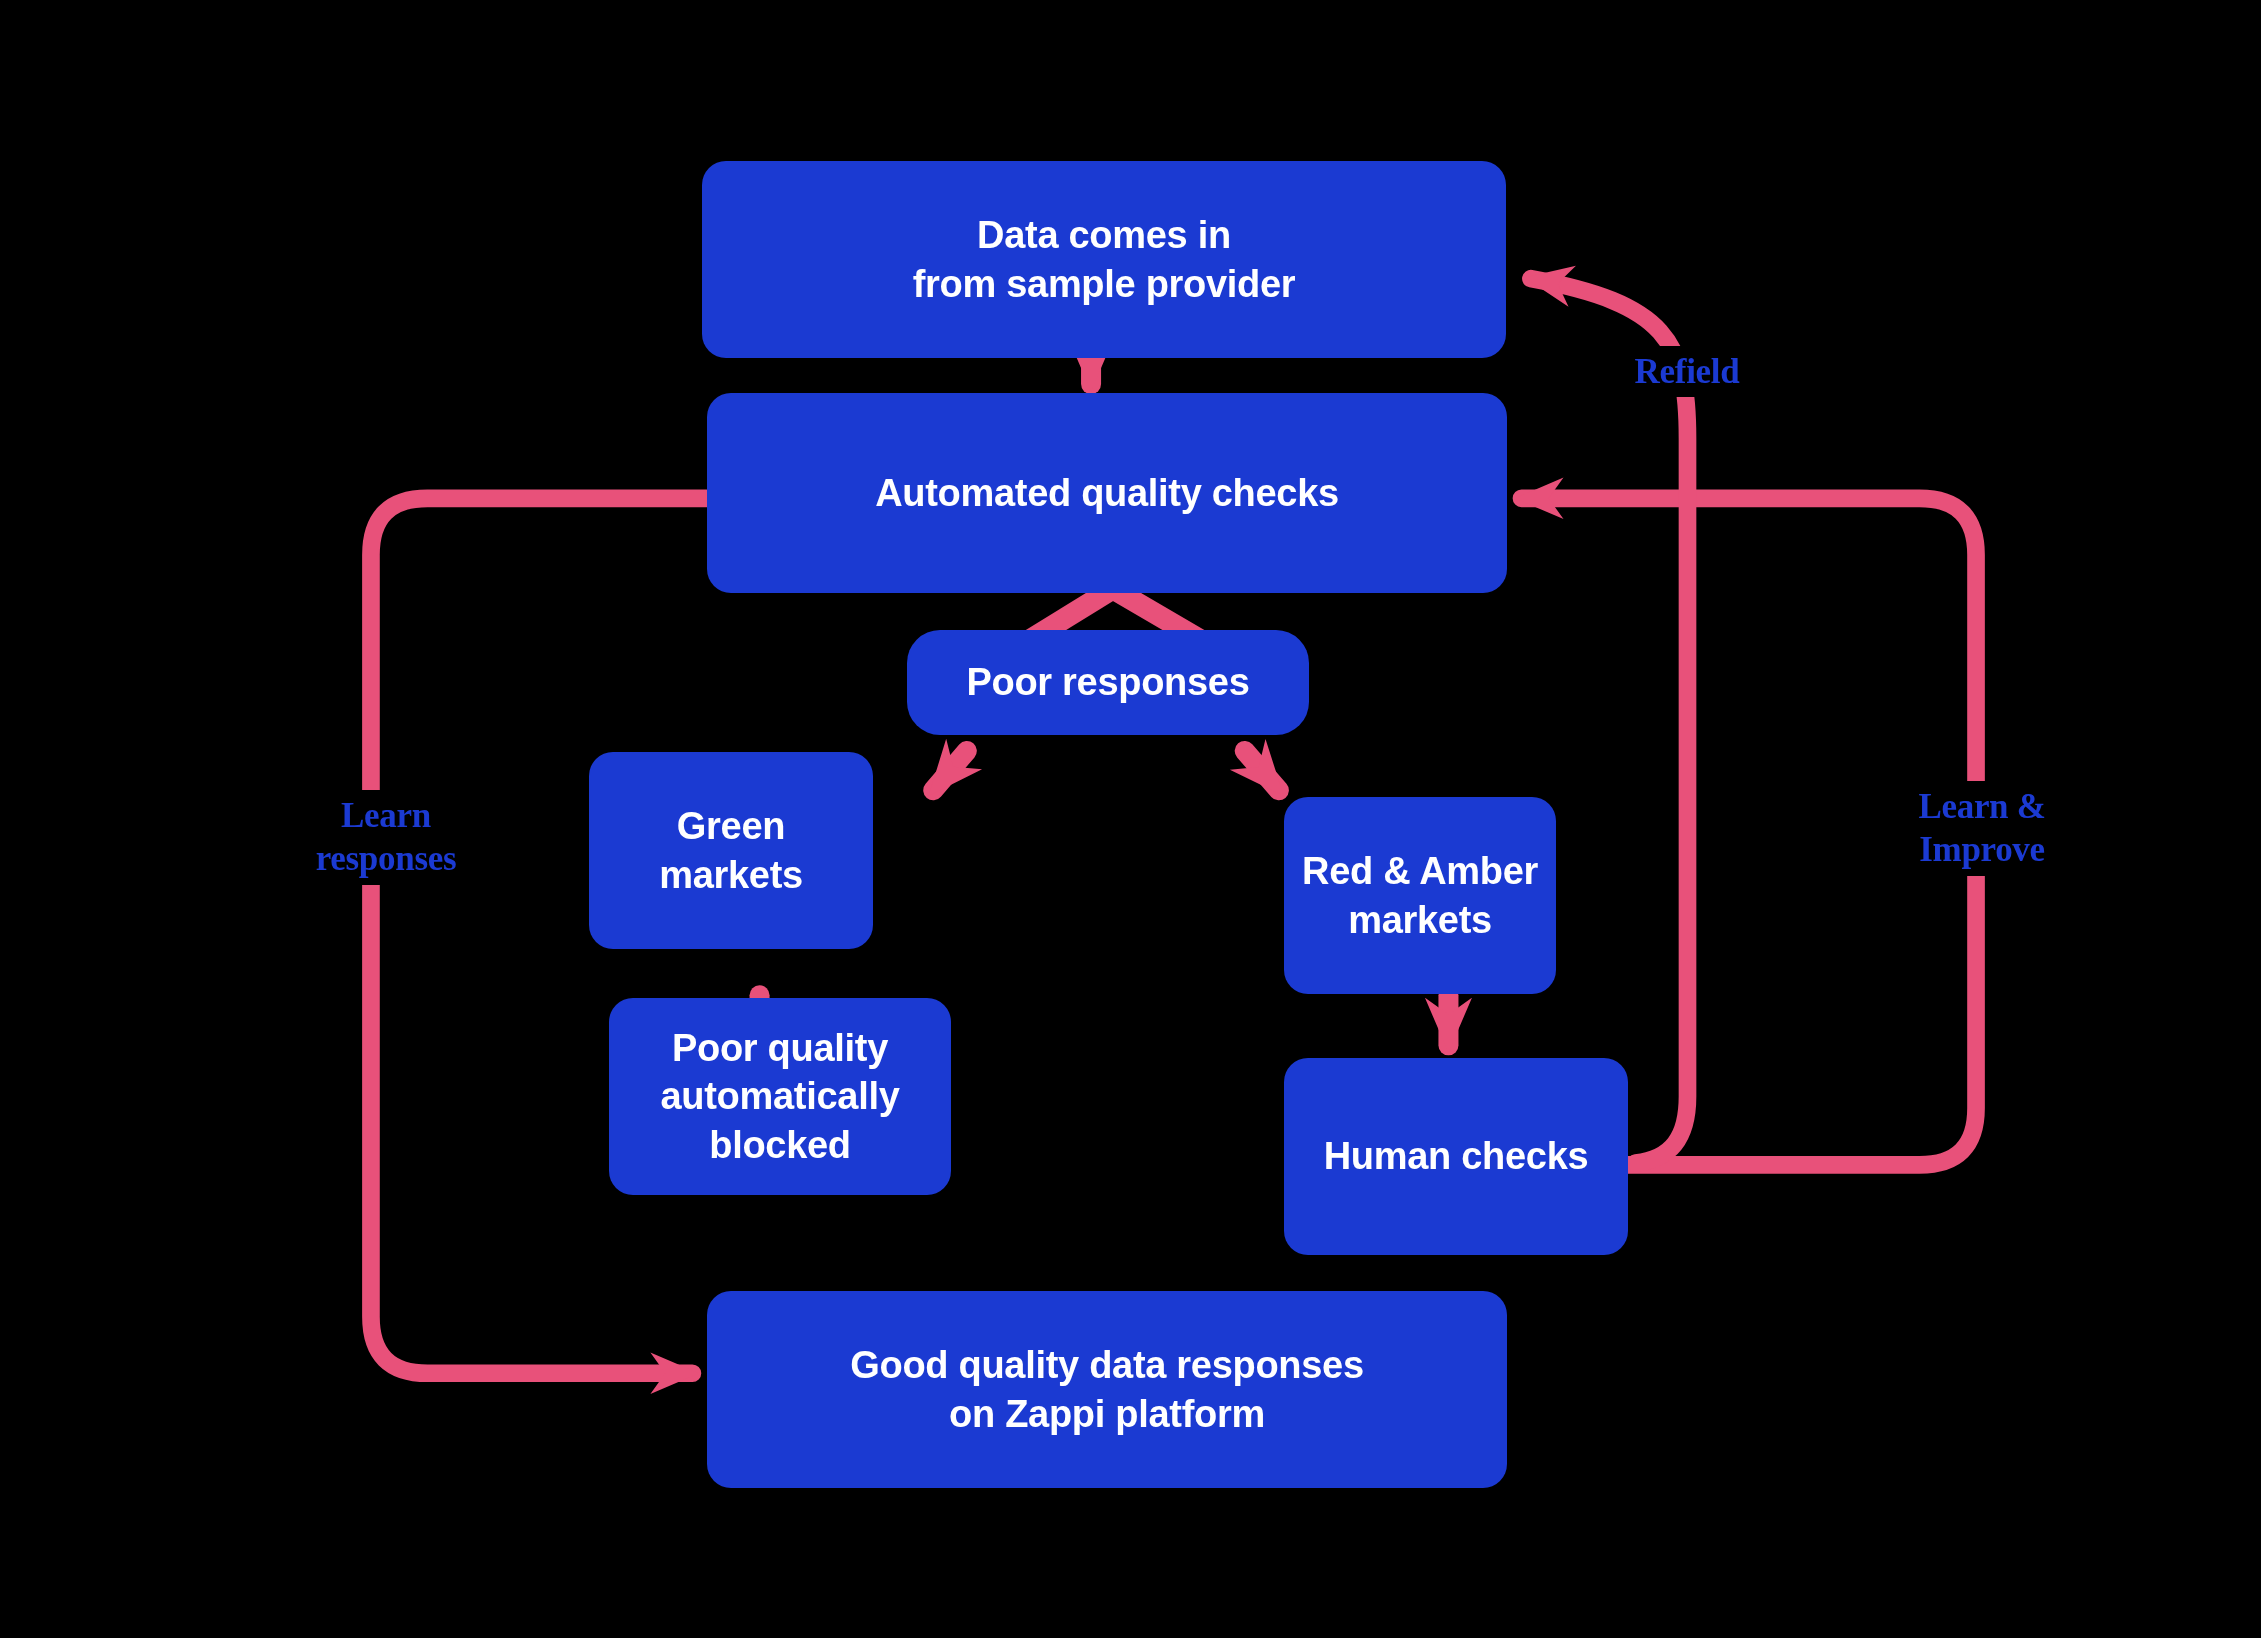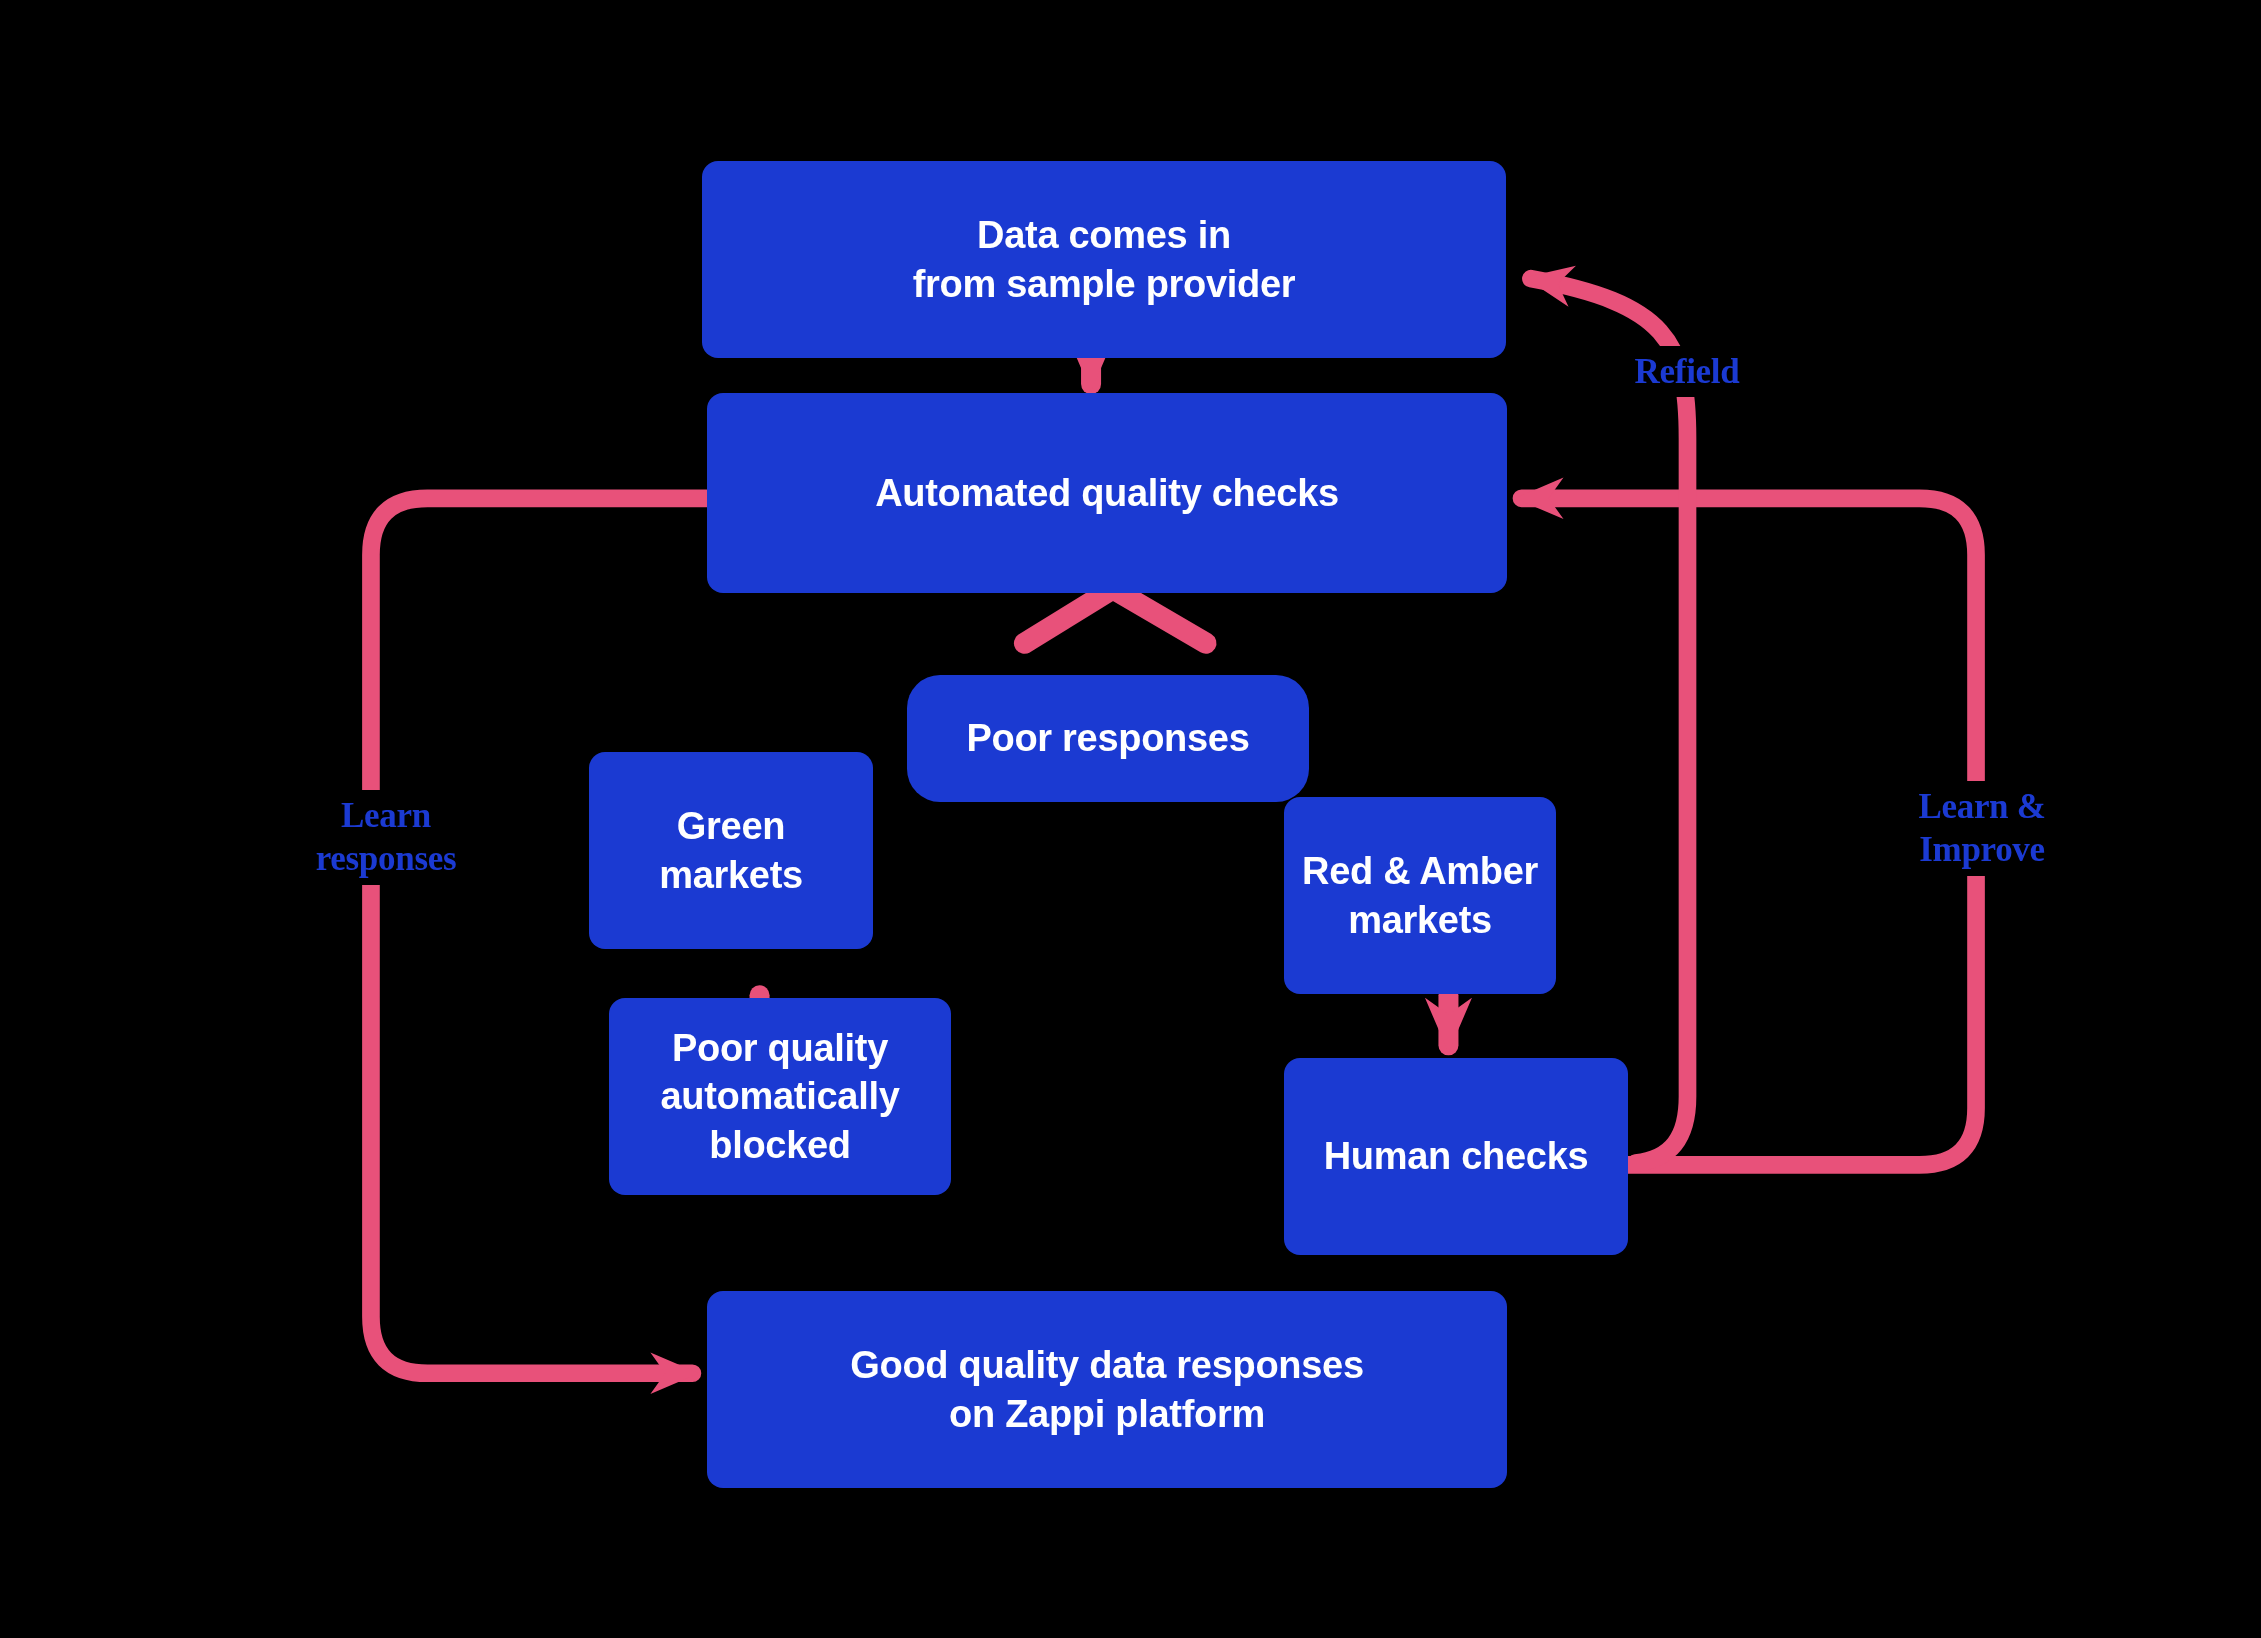--- a/index.html
+++ b/index.html
@@ -17,42 +17,42 @@
     overflow:hidden;
     font-family:"Liberation Sans", sans-serif;
   }
   #connector-layer{
     position:absolute;left:0;top:0;z-index:1;
   }
   .node{
     position:absolute;z-index:2;
     background:var(--node-fill);
     color:var(--node-text);
-    border-radius:16px;
+    border-radius:24px;
     display:flex;align-items:center;justify-content:center;
     text-align:center;
     font-size:38px;font-weight:700;line-height:1.28;
     letter-spacing:-0.3px;
     white-space:pre-line;
   }
   .edge-label{
     position:absolute;z-index:3;
     background:var(--background);
     color:var(--connector-label);
     text-align:center;
     font-size:35px;font-weight:700;line-height:1.25;
     letter-spacing:-0.3px;
     white-space:pre-line;
     padding:3.5px 0;
     font-family:Liberation Serif, serif;
   }
   
   #node-data-in        {left:702px;top:161px; width:804px;height:197px;}
   #node-auto-checks    {left:707px;top:393px; width:800px;height:200px;}
-  #node-poor-responses {left:907px;top:630px;width:402px; height:127px;border-radius:33px;margin-top:45px;}
+  #node-poor-responses {left:907px;top:630px;width:402px; height:105px;border-radius:33px;}
   #node-green-markets  {left:589px;top:752px;width:284px; height:197px;}
   #node-red-amber      {left:1284px;top:797px;width:272px; height:197px;}
   #node-poor-blocked   {left:589px;top:998px;width:342px; height:197px;margin-left:20px;}
   #node-human-checks   {left:1284px;top:1058px;width:344px; height:197px;}
   #node-zappi-platform {left:707px;top:1291px;width:800px;height:197px;}
   
   #label-good-responses{left:268px; top:790px;width:236px;}
   #label-refield       {left:1593px;top:346px; width:188px;}
   #label-learn-improve {left:1876px;top:781px;width:212px;}
 </style>

